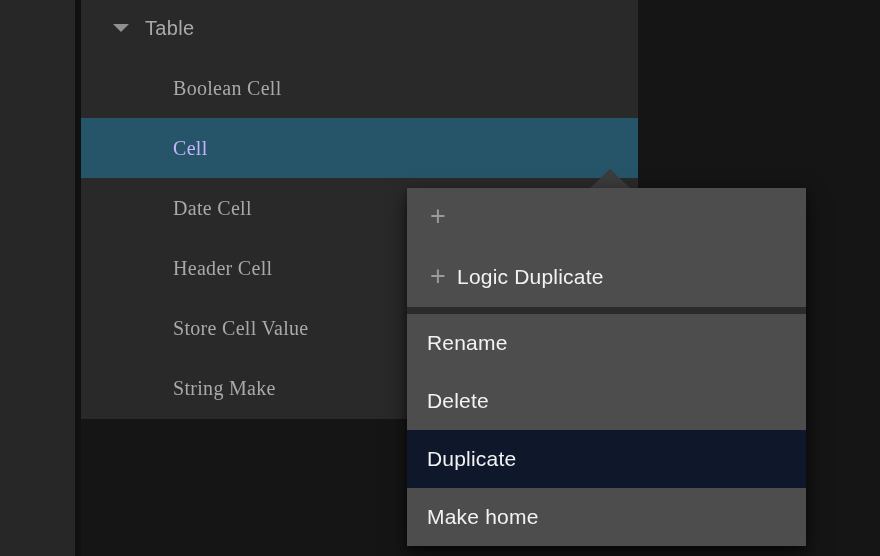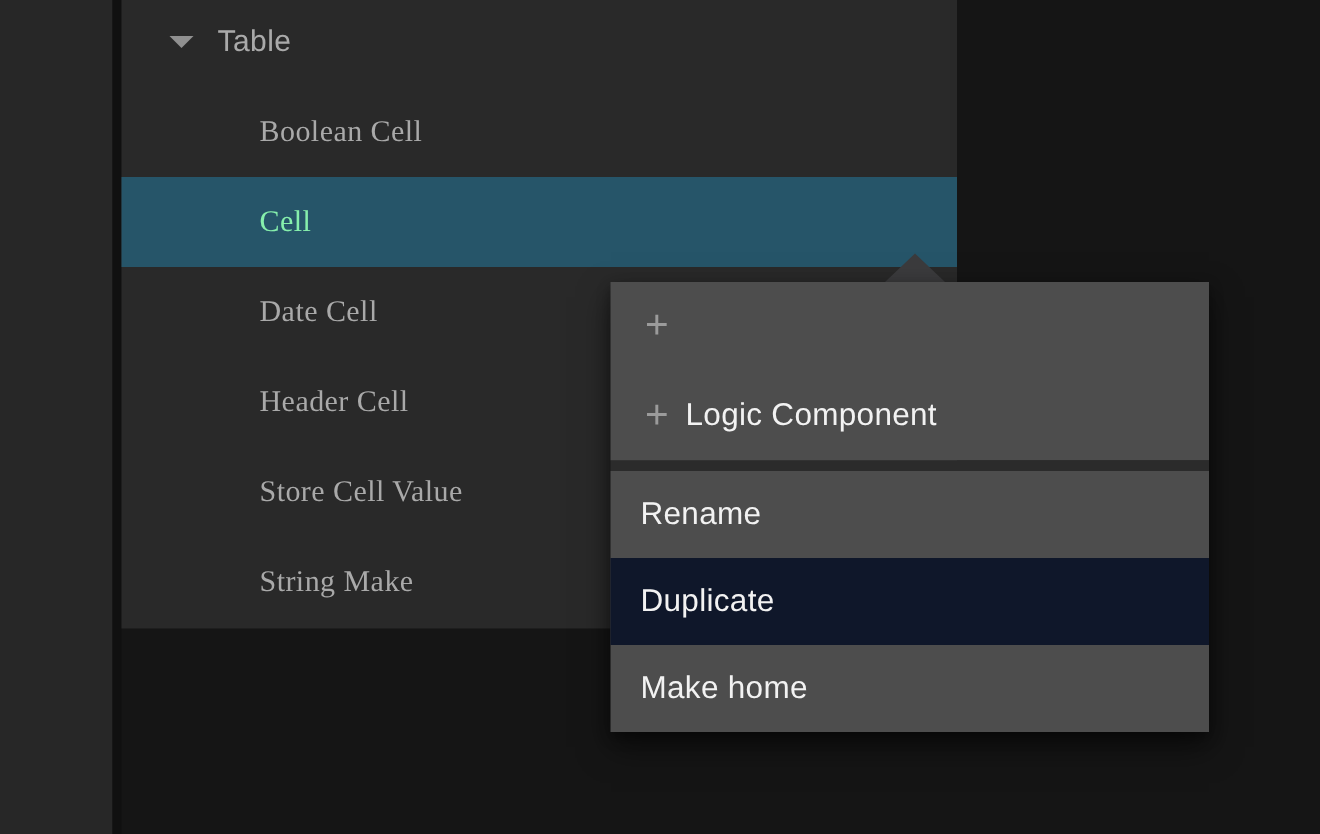--- a/index.html
+++ b/index.html
@@ -34,21 +34,21 @@
   }
   .row.root{padding-left:32px;}
   .row.child{padding-left:92px;font-family:Liberation Serif, serif;}
   .caret{
     width:0;height:0;
     border-left:8px solid transparent;
     border-right:8px solid transparent;
     border-top:8px solid #909090;
     margin-right:16px;
   }
-  .row.selected{background:#265569;color:#86efac;}
+  .row.selected{background:#265569;color:#c4b5fd;}
 
   
   .menu-arrow{
     position:absolute;left:590px;top:169px;
     width:0;height:0;
     border-left:20px solid transparent;
     border-right:20px solid transparent;
     border-bottom:19px solid #3b3b3d;
   }
 
@@ -124,29 +124,32 @@
   <div class="menu-arrow"></div>
 
   <div class="context-menu">
 
     <div class="menu-section create">
       <div class="menu-item">
         <span class="plus">+</span>
       </div>
       <div class="menu-item">
         <span class="plus">+</span>
-        <span>Logic Component</span>
+        <span>Logic Duplicate</span>
       </div>
     </div>
 
     <div class="menu-gap"></div>
 
     <div class="menu-section actions">
       <div class="menu-item">
         <span>Rename</span>
+      </div>
+      <div class="menu-item">
+        <span>Delete</span>
       </div>
       <div class="menu-item highlighted">
         <span>Duplicate</span>
       </div>
       <div class="menu-item">
         <span>Make home</span>
       </div>
     </div>
 
   </div>

